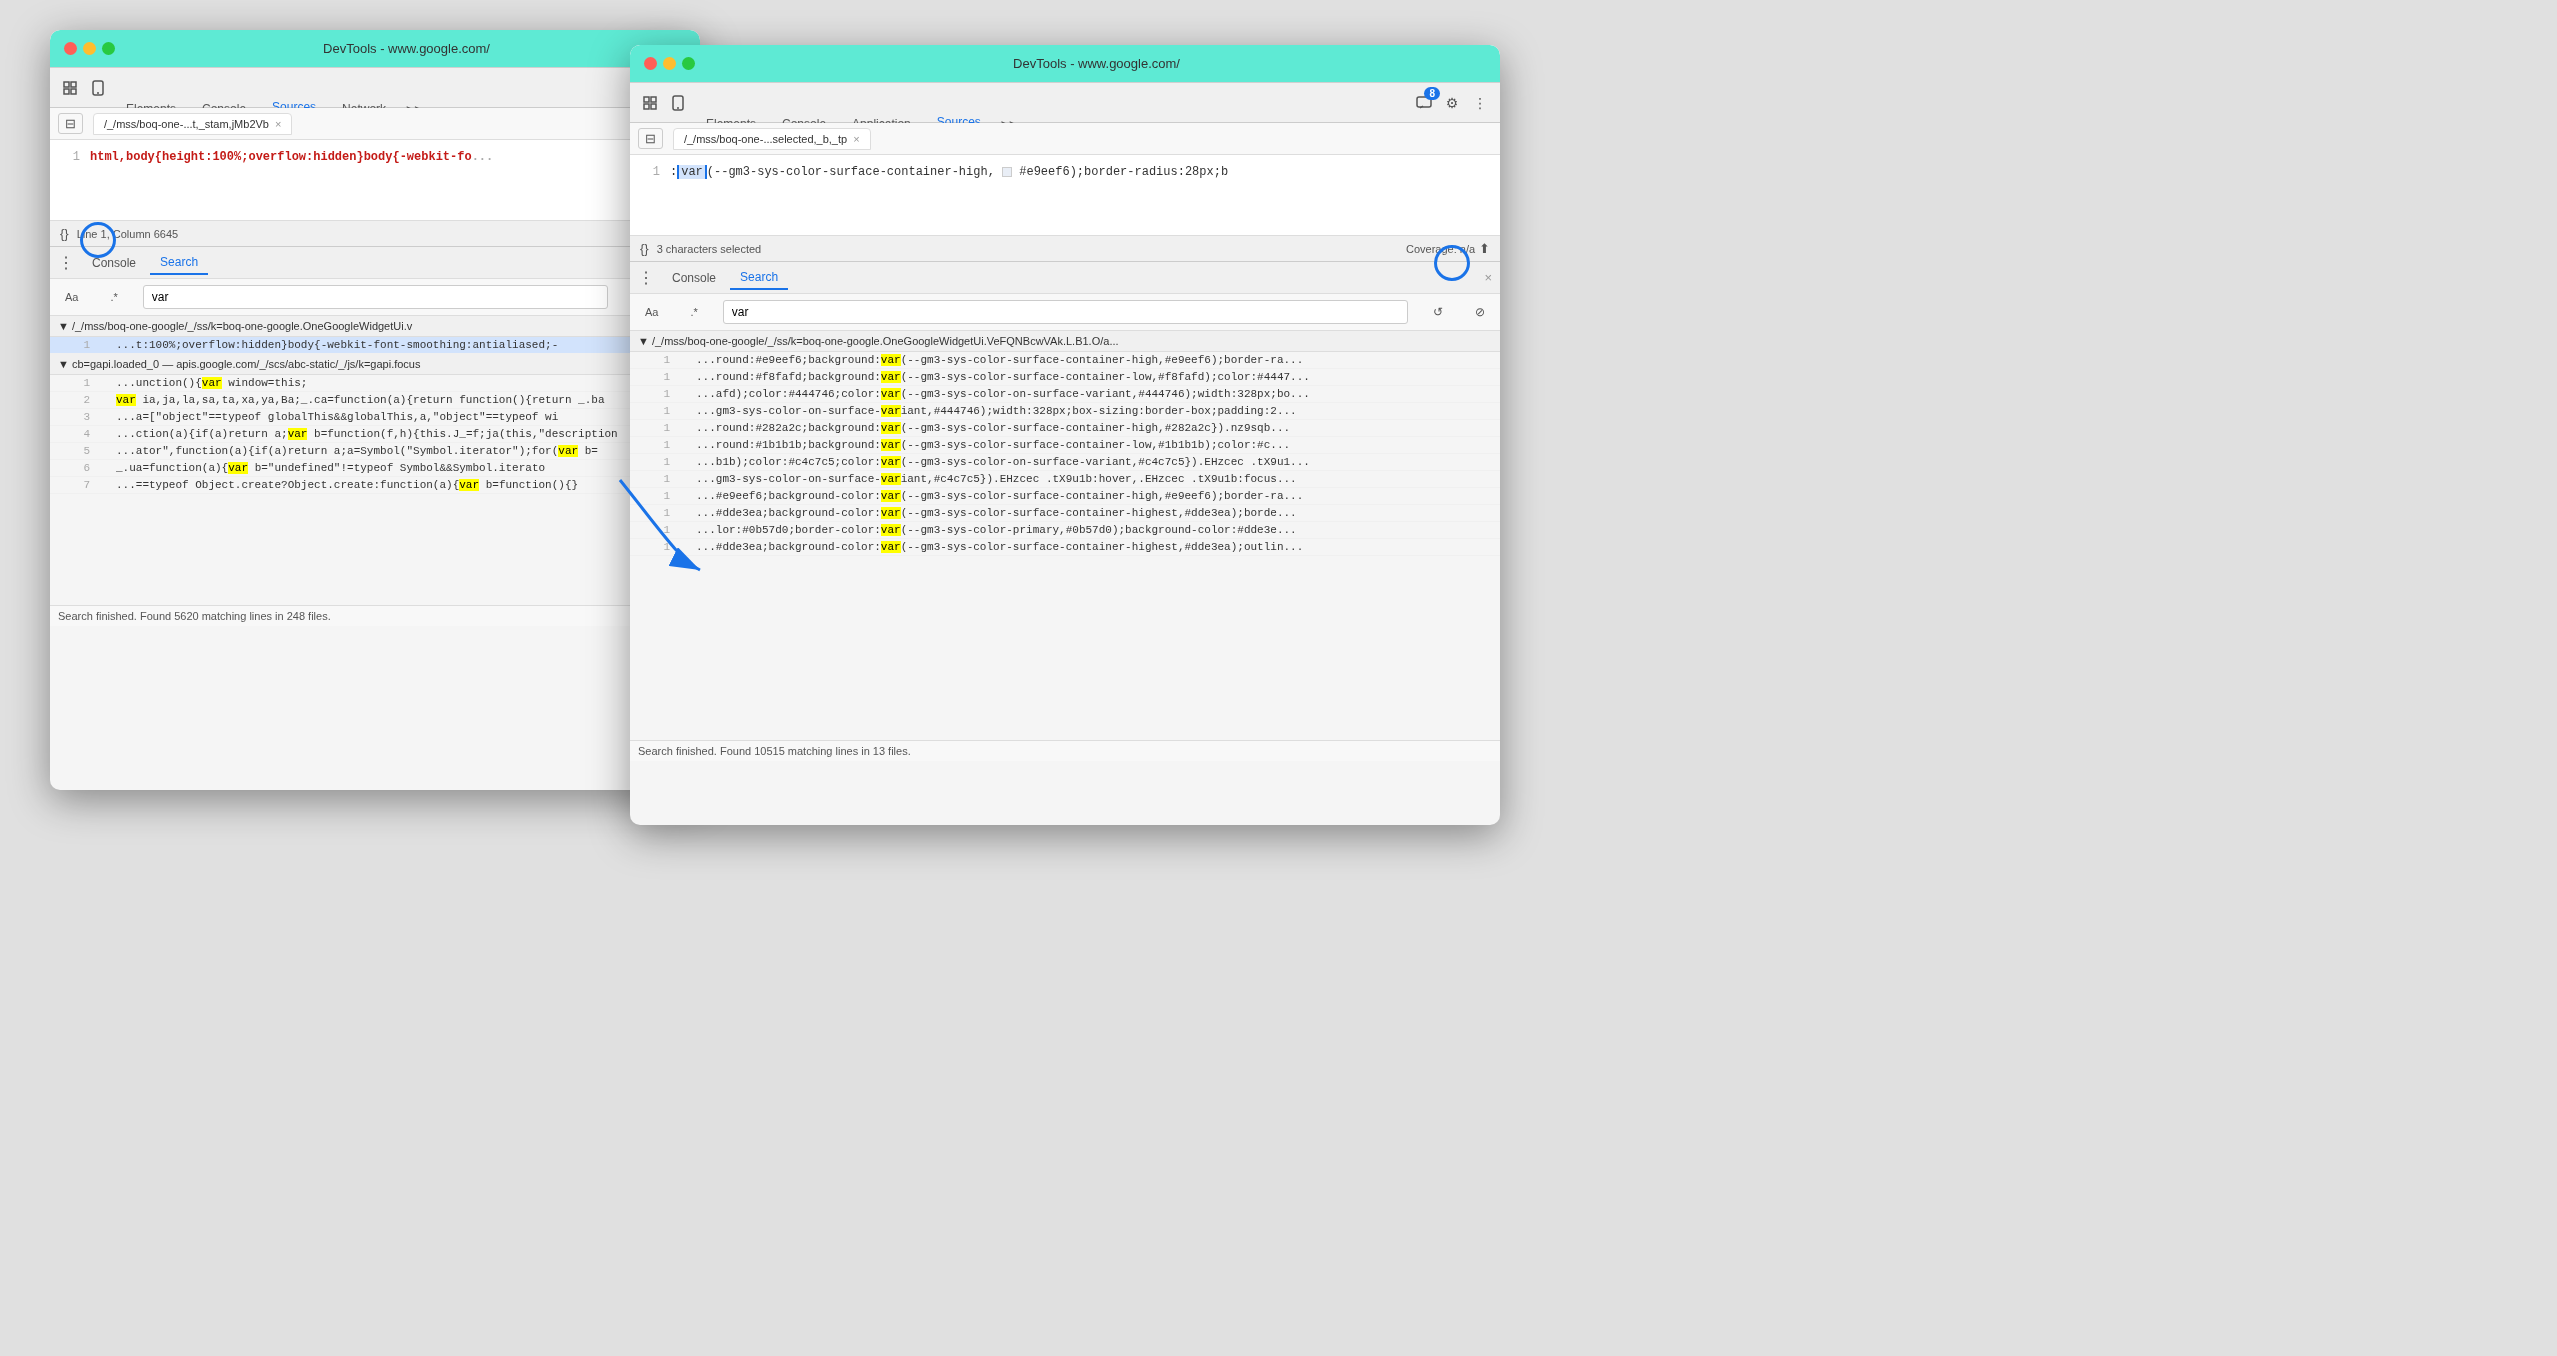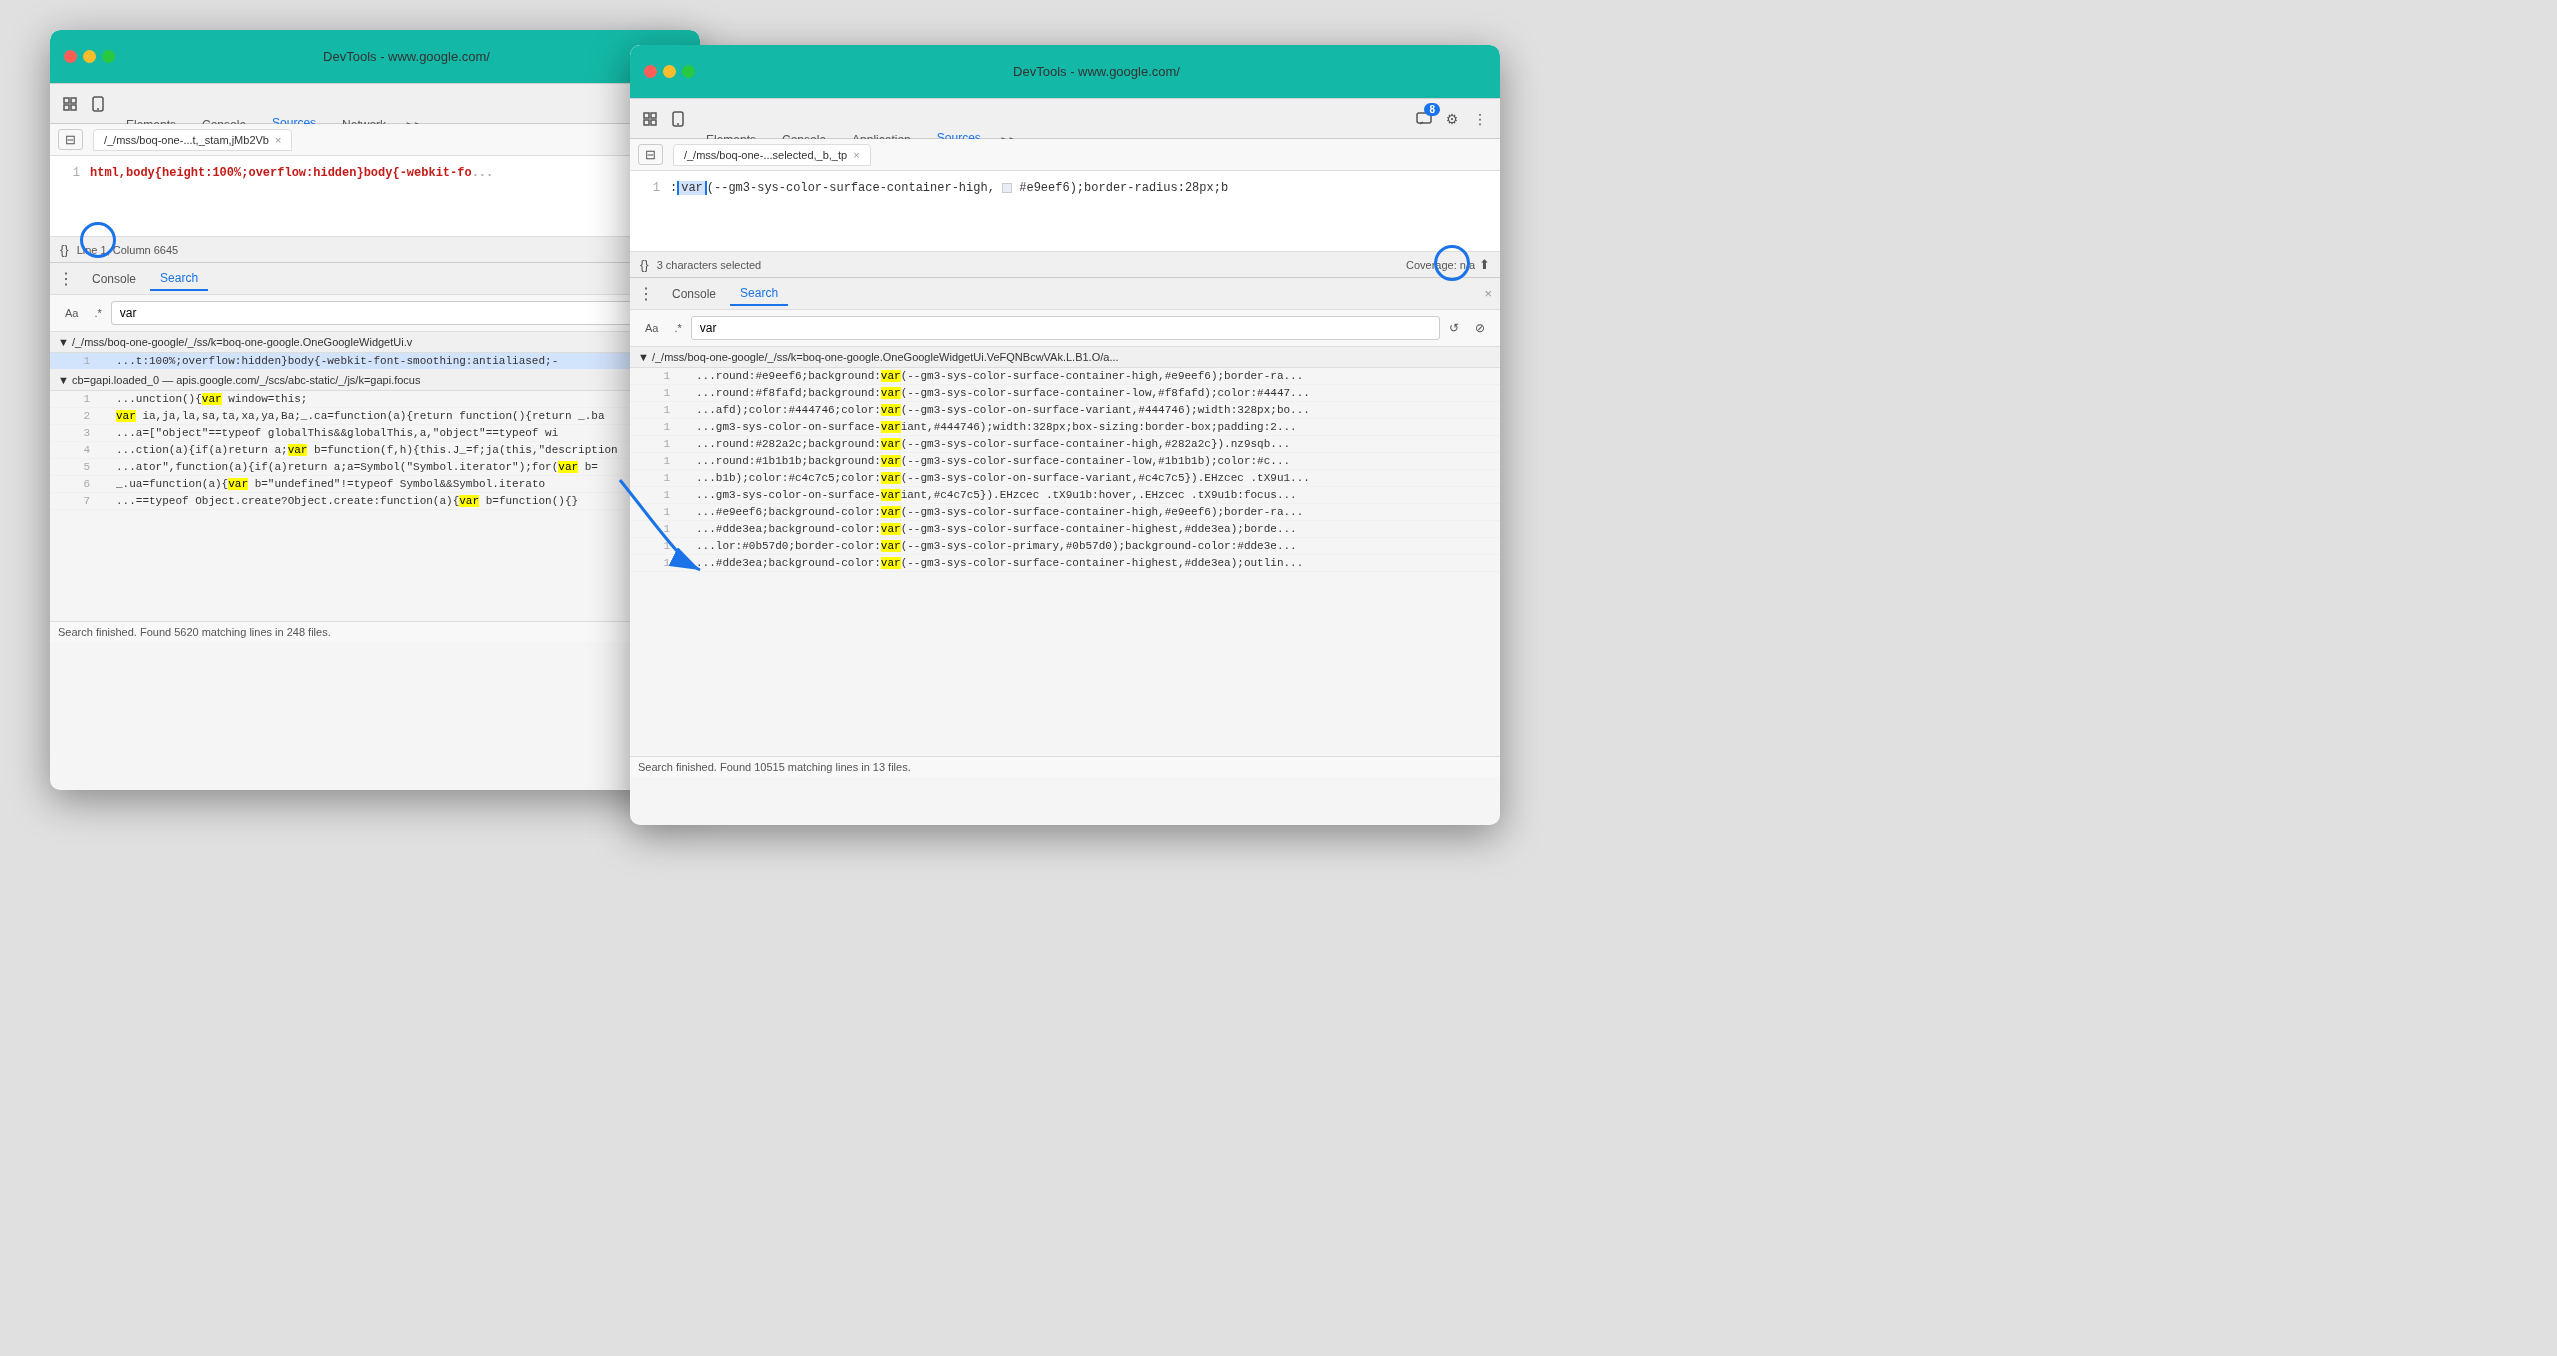--- a/index.html
+++ b/index.html
@@ -36,23 +36,23 @@
     .window-right {
       width: 870px;
       height: 780px;
       position: absolute;
       left: 630px;
       top: 45px;
     }
 
     
     .title-bar {
-      background: #14b8a6;
+      background: #5eead4;
       border-bottom: 1px solid #d0d0d0;
-      height: 54px;
+      height: 38px;
       display: flex;
       align-items: center;
       padding: 0 14px;
       border-radius: 10px 10px 0 0;
     }
 
     .traffic-lights {
       display: flex;
       gap: 6px;
       margin-right: 12px;
@@ -279,21 +279,21 @@
       overflow: hidden;
       display: flex;
       flex-direction: column;
     }
 
     .search-bar {
       padding: 6px 8px;
       border-bottom: 1px solid #ddd;
       display: flex;
       align-items: center;
-      gap: 2px;
+      gap: 18px;
       background: #f8f8f8;
     }
 
     .search-option {
       padding: 2px 6px;
       font-size: 11px;
       color: #555;
       cursor: pointer;
       border: 1px solid transparent;
       border-radius: 3px;

